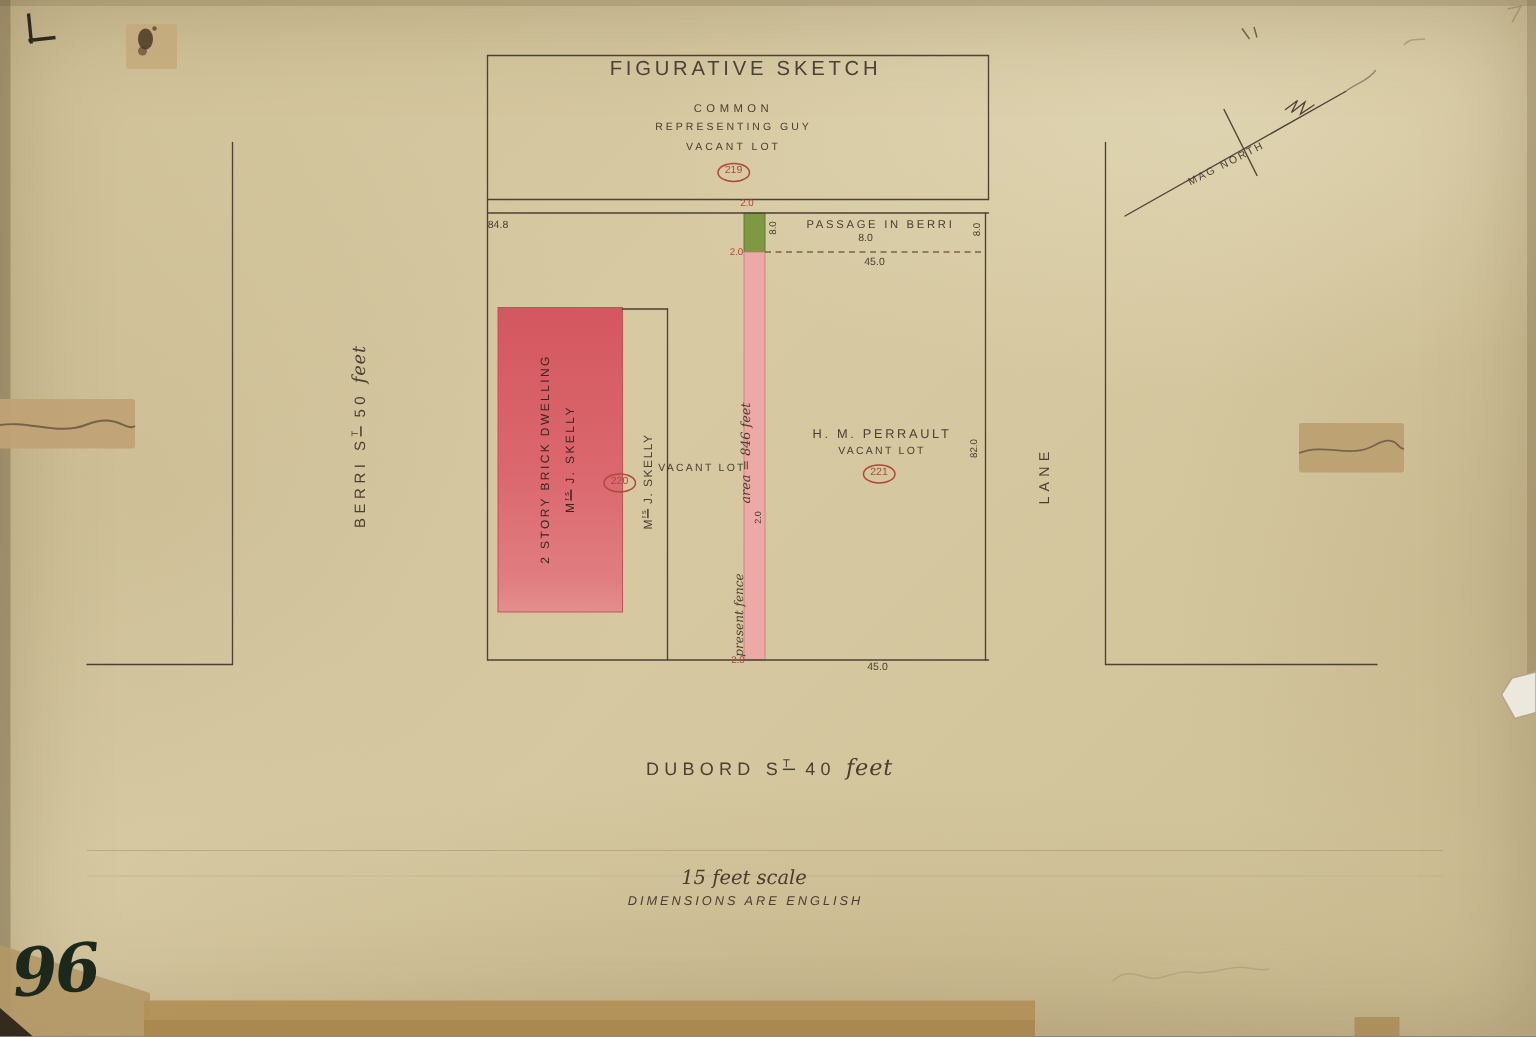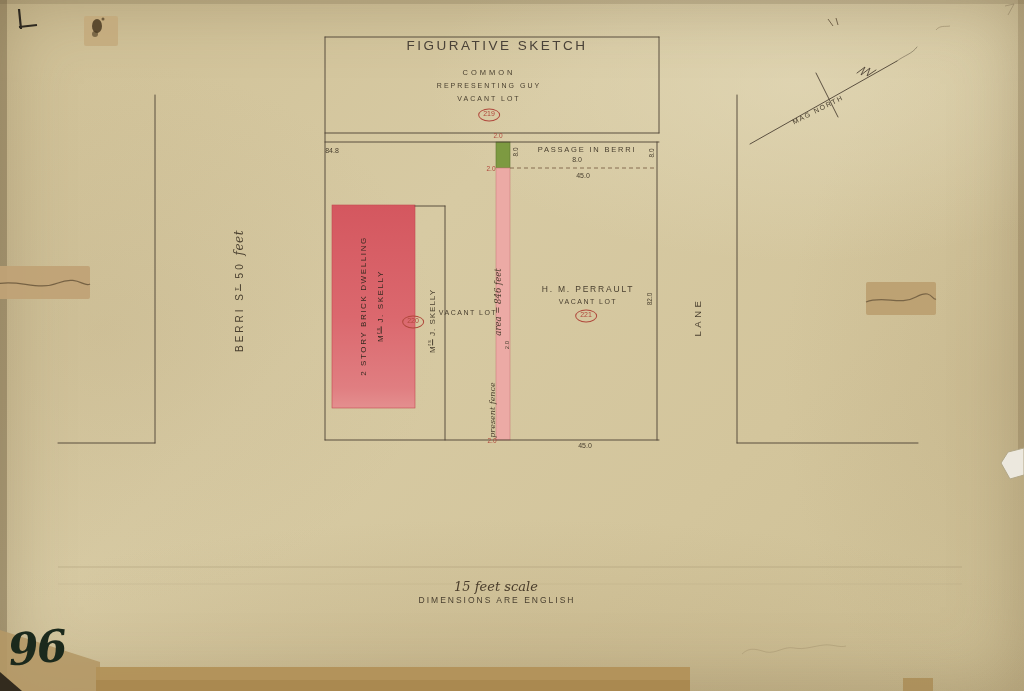--- a/index.html
+++ b/index.html
@@ -157,19 +157,22 @@
   <div class="t c" style="left:586px;top:316px;font-size:7px;">
     <span class="circle">221</span>
   </div>
   <div class="t cv" style="left:650px;top:299px;font-size:6.5px;">82.0</div>
 
   <div class="t cv" style="left:698px;top:317px;font-size:9.5px;letter-spacing:3.5px;">LANE</div>
 
   <div class="t c red" style="left:492px;top:441px;font-size:6.5px;">2.0</div>
   <div class="t c" style="left:585px;top:446px;font-size:7px;">45.0</div>
 
+  <div class="t c" style="left:513px;top:512px;font-size:12px;letter-spacing:3.5px;">
+    <span>DUBORD S</span><span class="sup">T</span><span> 40 </span><span class="cursive" style="font-size:15px;letter-spacing:.5px;">feet</span>
+  </div>
 
-  <div class="t c" style="left:497px;top:601px;font-size:8.5px;letter-spacing:2px;">DIMENSIONS ARE ENGLISH</div>
+  <div class="t c" style="left:497px;top:601px;font-size:8.5px;letter-spacing:2px;font-style:italic;">DIMENSIONS ARE ENGLISH</div>
   <div class="t c cursive" style="left:496px;top:587px;font-size:13px;color:#4a3d2c;">15 feet scale</div>
 
   <div class="pagenum">96</div>
 
 </div>
 
 </body></html>

